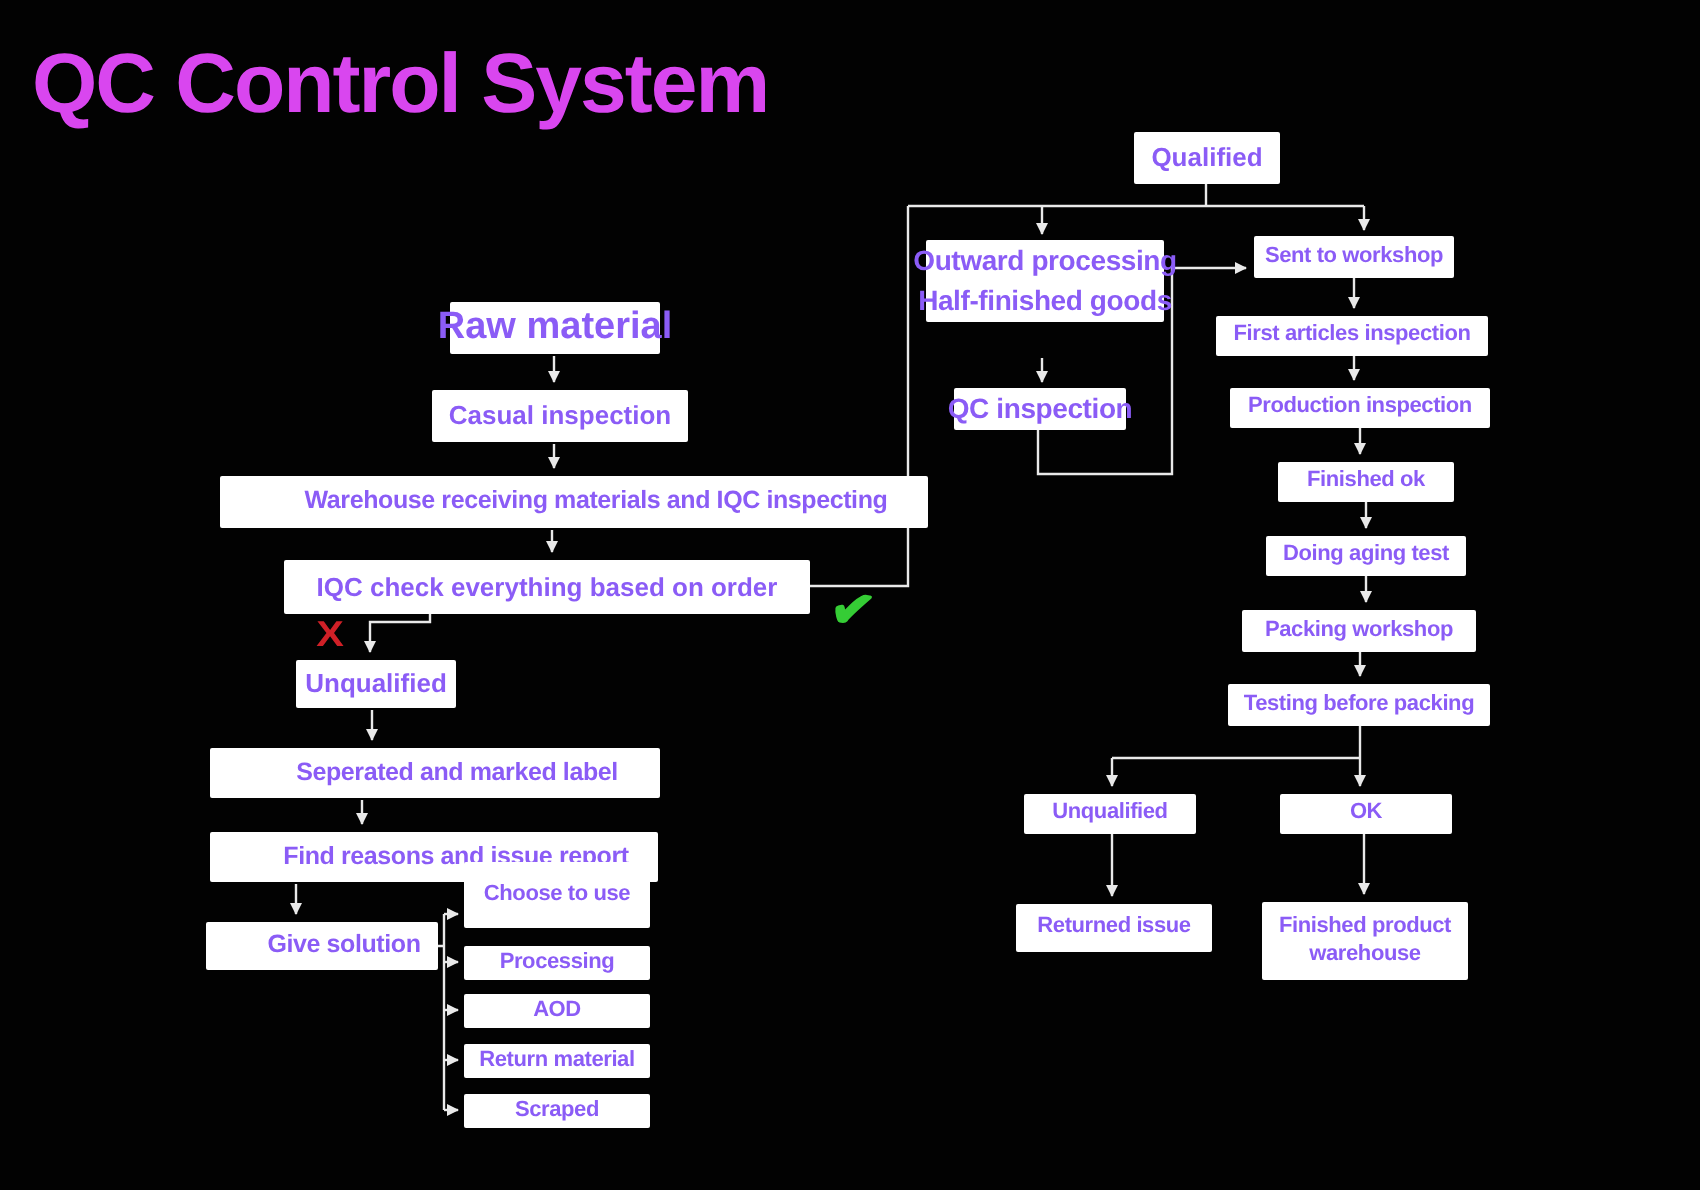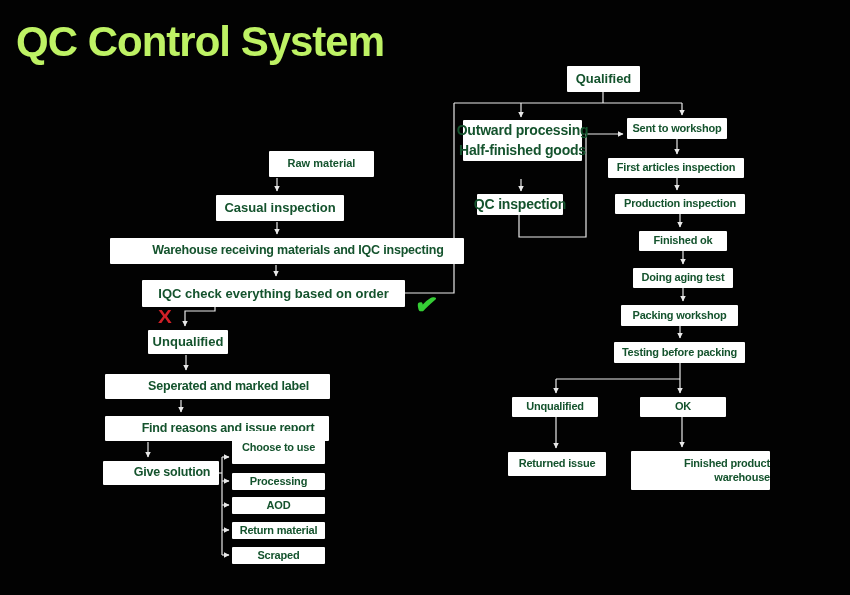--- a/index.html
+++ b/index.html
@@ -1,34 +1,34 @@
 <!DOCTYPE html>
 <html><head>
 <meta charset="utf-8">
 <style>
   html,body{margin:0;padding:0;background:#000;}
   #stage{
     position:relative;width:850px;height:595px;background:#020202;
     overflow:hidden;font-family:"Liberation Sans",sans-serif;
   }
   .title{
-    position:absolute;left:16px;top:18px;color:#bef264;font-size:42px;
+    position:absolute;left:16px;top:18px;color:#d946ef;font-size:42px;
     font-weight:bold;letter-spacing:-1px;white-space:nowrap;
   }
   .node{
-    position:absolute;background:#ffffff;color:#14532d;font-weight:bold;
+    position:absolute;background:#ffffff;color:#8b5cf6;font-weight:bold;
     display:flex;align-items:center;justify-content:center;text-align:center;
     border-radius:1px;line-height:1.22;white-space:nowrap;
   }
-  .node.wrap{white-space:normal;padding-left:36px;}
-  .fs135{font-size:11px;margin-left:44px;}
+  .node.wrap{white-space:normal;}
+  .fs135{font-size:19px;}
   .fs13{font-size:13px;}
   .fs125{font-size:12.5px;letter-spacing:-0.2px;padding-left:22px;}
   .fs115{font-size:14px;letter-spacing:-0.2px;}
-  .fs11{font-size:11px;letter-spacing:-0.2px;text-align:right;}
+  .fs11{font-size:11px;letter-spacing:-0.2px;}
   svg.connectors{position:absolute;left:0;top:0;width:850px;height:595px;}
   .mark{position:absolute;font-weight:bold;line-height:1;}
   .mark-fail{left:159px;top:308px;color:#d02027;font-size:18px;transform:scaleX(1.15);}
   .mark-pass{left:415px;top:292px;color:#35cd35;font-size:27px;transform:rotate(8deg);}
 </style>
 </head>
 <body>
 
 <div id="stage">
 

